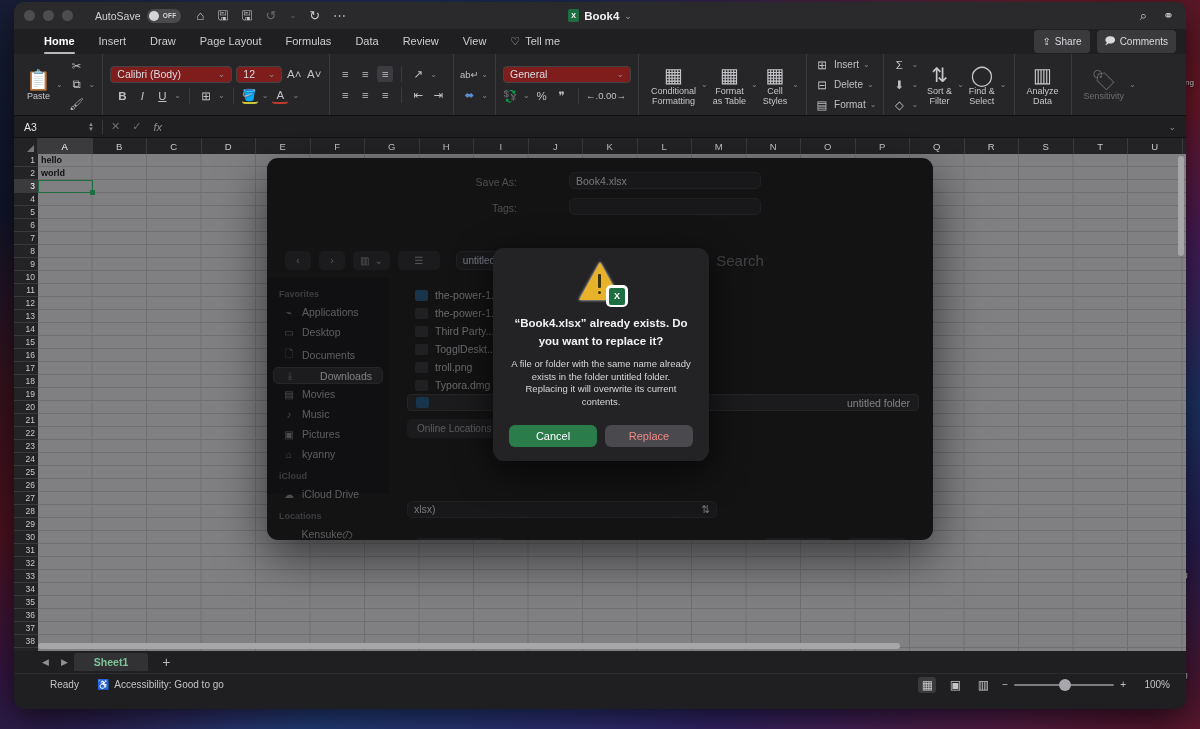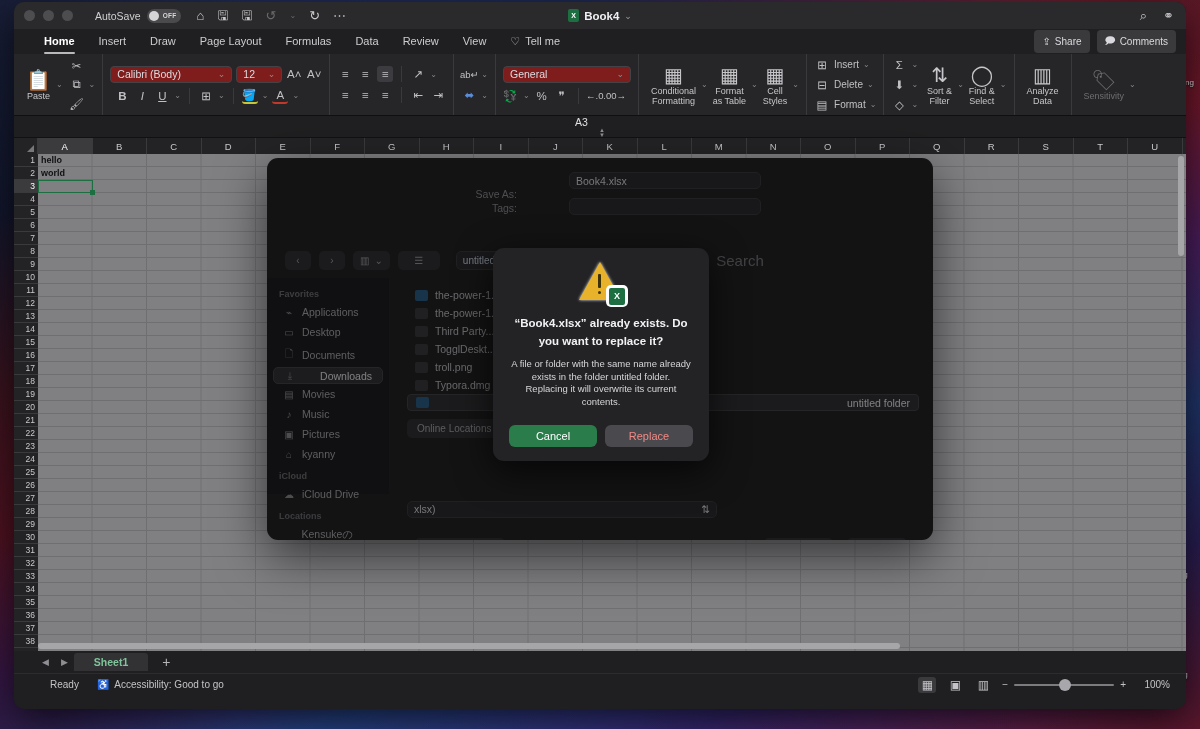--- a/index.html
+++ b/index.html
@@ -97,21 +97,21 @@
   .ibtn.b { font-weight:bold; }
   .ibtn.i { font-style:italic; }
   .ibtn.u { text-decoration:underline; }
   .chev { color:#86868b; font-size:8px; }
   .vsep { width:1px; height:16px; background:#3a3a3d; margin:0 4px; }
   .lbl2 { font-size:9px; line-height:10px; text-align:center; color:#c6c6ca; }
   .minirow { display:flex; align-items:center; gap:4px; color:#c0c0c4; font-size:10px; }
   .gray { color:#6e6e72; }
 
   
-  #formula-bar { height:22px; background:#1f1f21; display:flex; align-items:center; border-bottom:1px solid #111;flex-direction:column; }
+  #formula-bar { height:22px; background:#1f1f21; display:flex; align-items:center; border-bottom:1px solid #111; }
   #namebox { width:70px; color:#e2e2e5; font-size:10.5px; padding-left:10px; }
   .stepper { display:flex; flex-direction:column; color:#8e8e93; font-size:6px; line-height:5px; margin-left:4px; }
   .fb-sep { width:1px; height:14px; background:#3a3a3d; margin:0 8px; }
   .fb-ico { color:#6f6f74; font-size:11px; margin-right:12px; }
   .fb-ico.fx { font-style:italic; color:#8e8e93; }
   #formula-input { flex:1; color:#dcdce0; font-size:11px; }
   .fb-chev { color:#8e8e93; font-size:9px; margin-right:10px; }
 
   
   #grid-wrap { position:relative; height:513px; background:#808083; overflow:hidden; }
@@ -612,21 +612,21 @@
           </span>
         <span class="st">+</span>
       </div>
       <span id="zoompct">100%</span>
     </div>
   </div>
 </div>
 
 <div id="save-dialog">
   <div id="sd-top">
-    <span class="sd-lbl" style="left:180px; top:30px; width:70px">Save As:</span>
+    <span class="sd-lbl" style="left:180px; top:18px; width:70px">Save As:</span>
     <div class="sd-field" style="left:302px; top:14px; width:192px">Book4.xlsx</div>
     <span class="sd-lbl" style="left:180px; top:44px; width:70px">Tags:</span>
     <div class="sd-field" style="left:302px; top:40px; width:192px"></div>
   </div>
 
   <div id="sd-toolbar">
     <div class="navbtn">‹</div>
     <div class="navbtn">›</div>
     <div class="viewseg">
       <span>▥</span>

